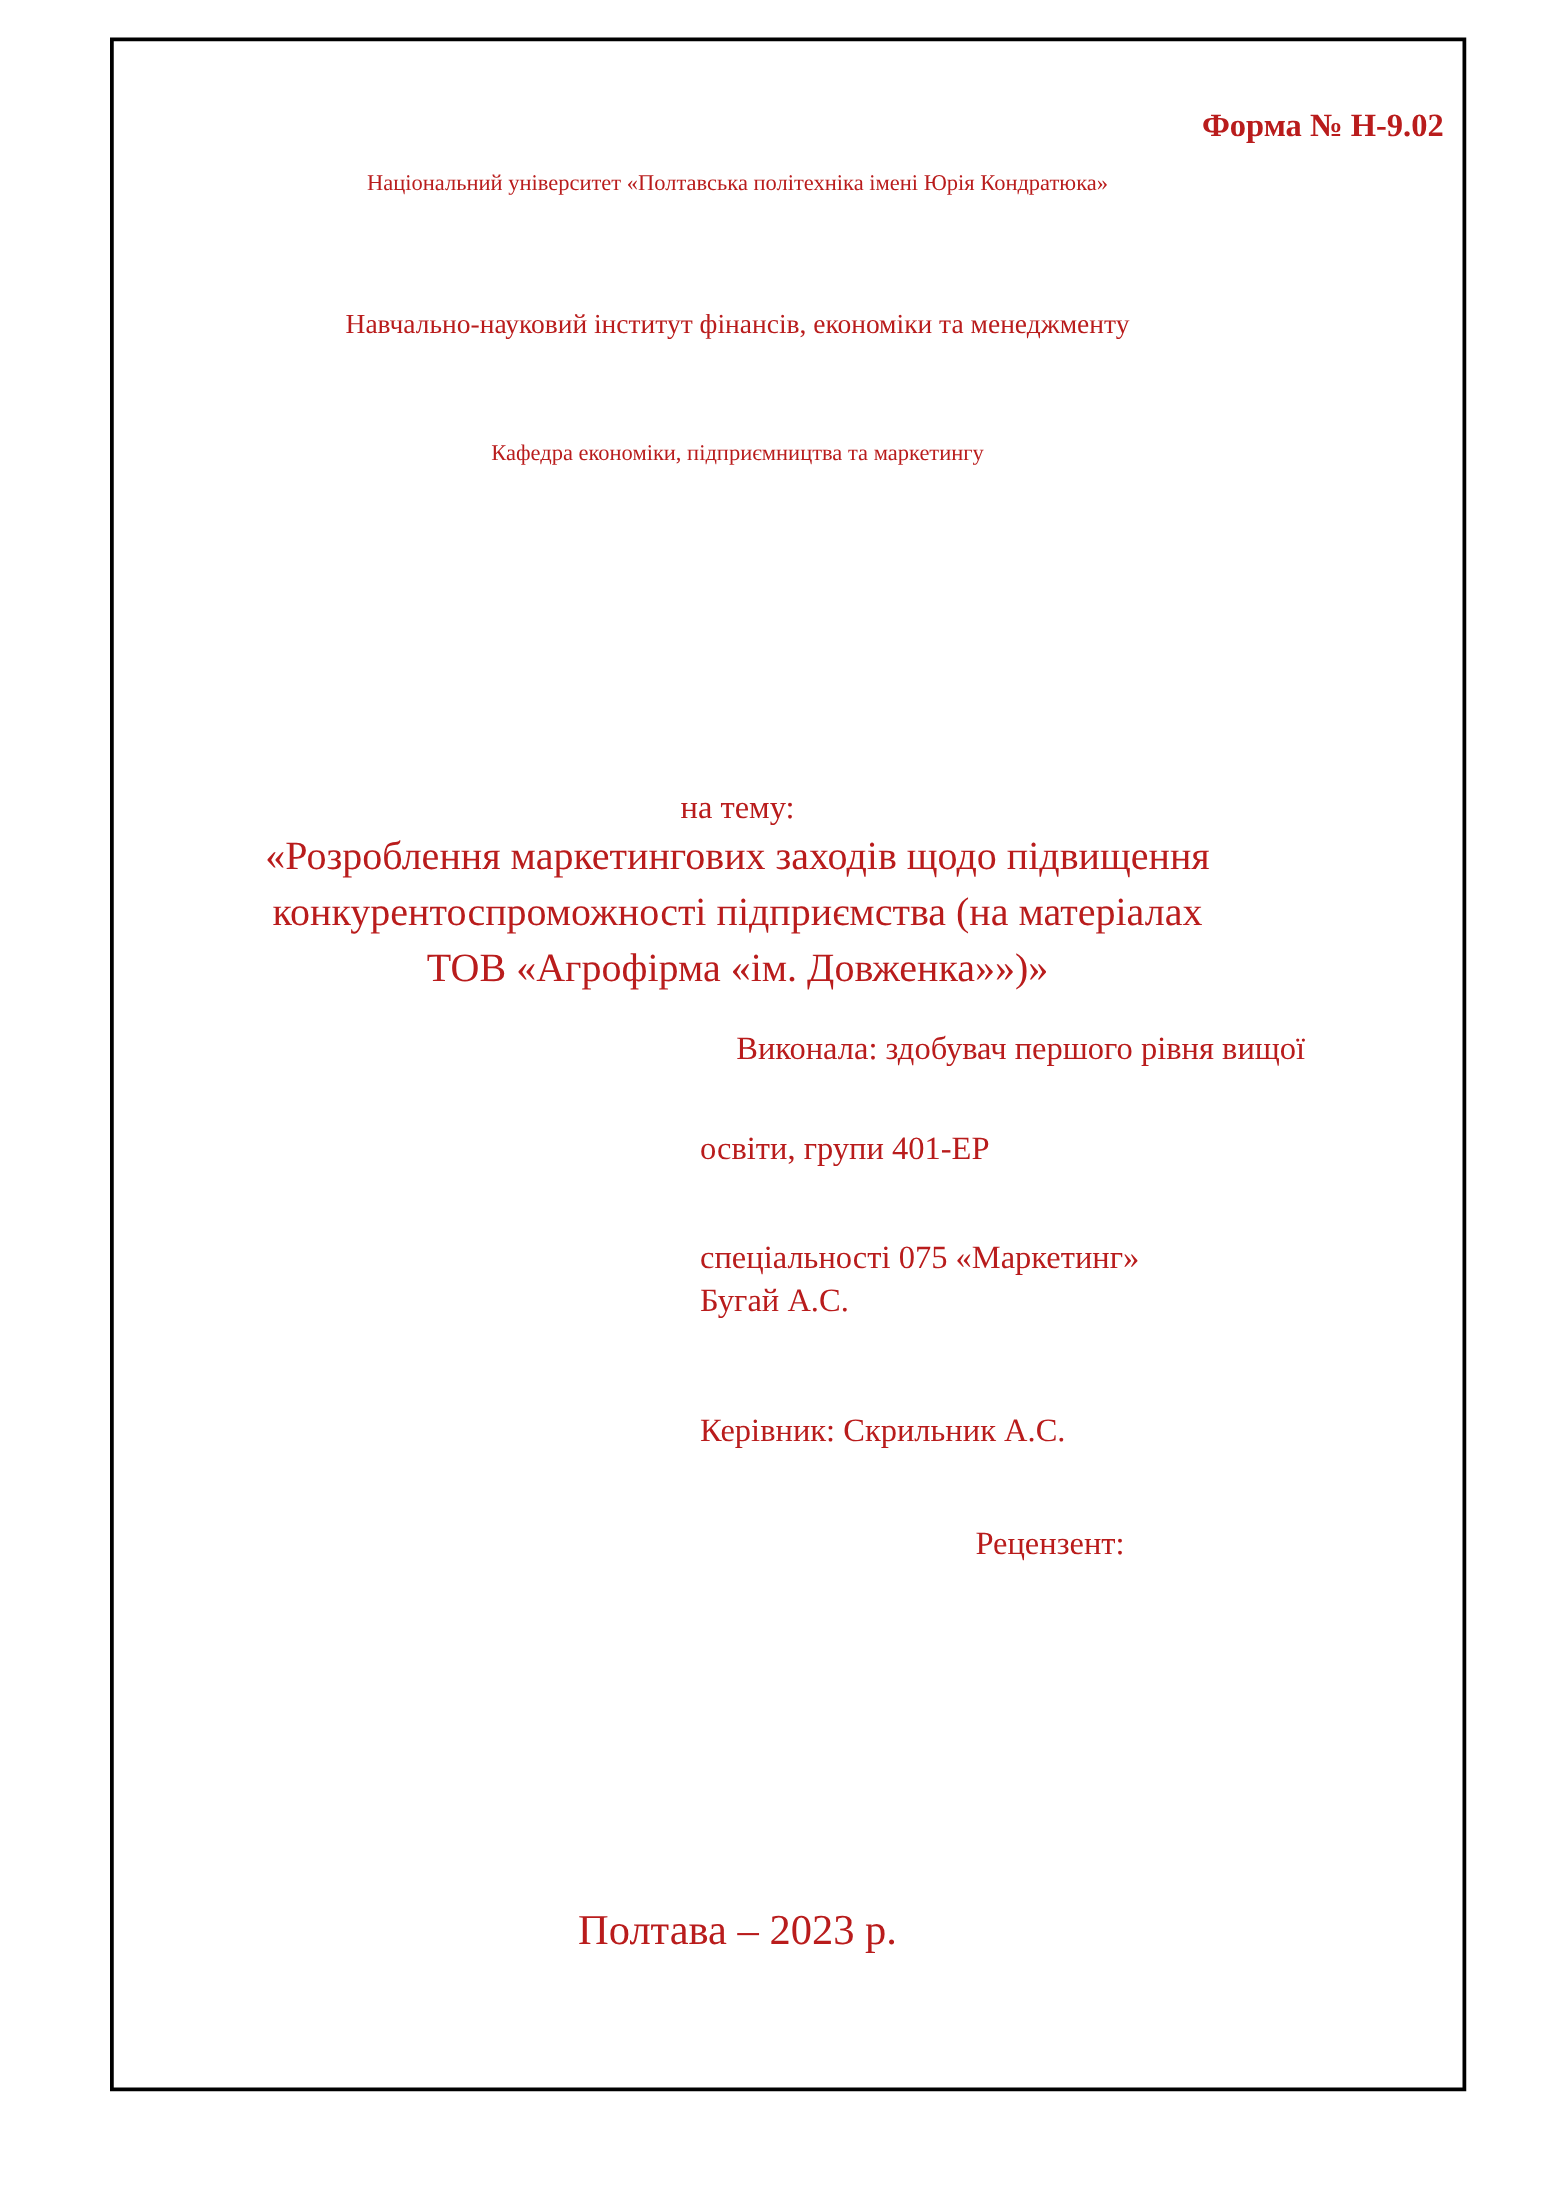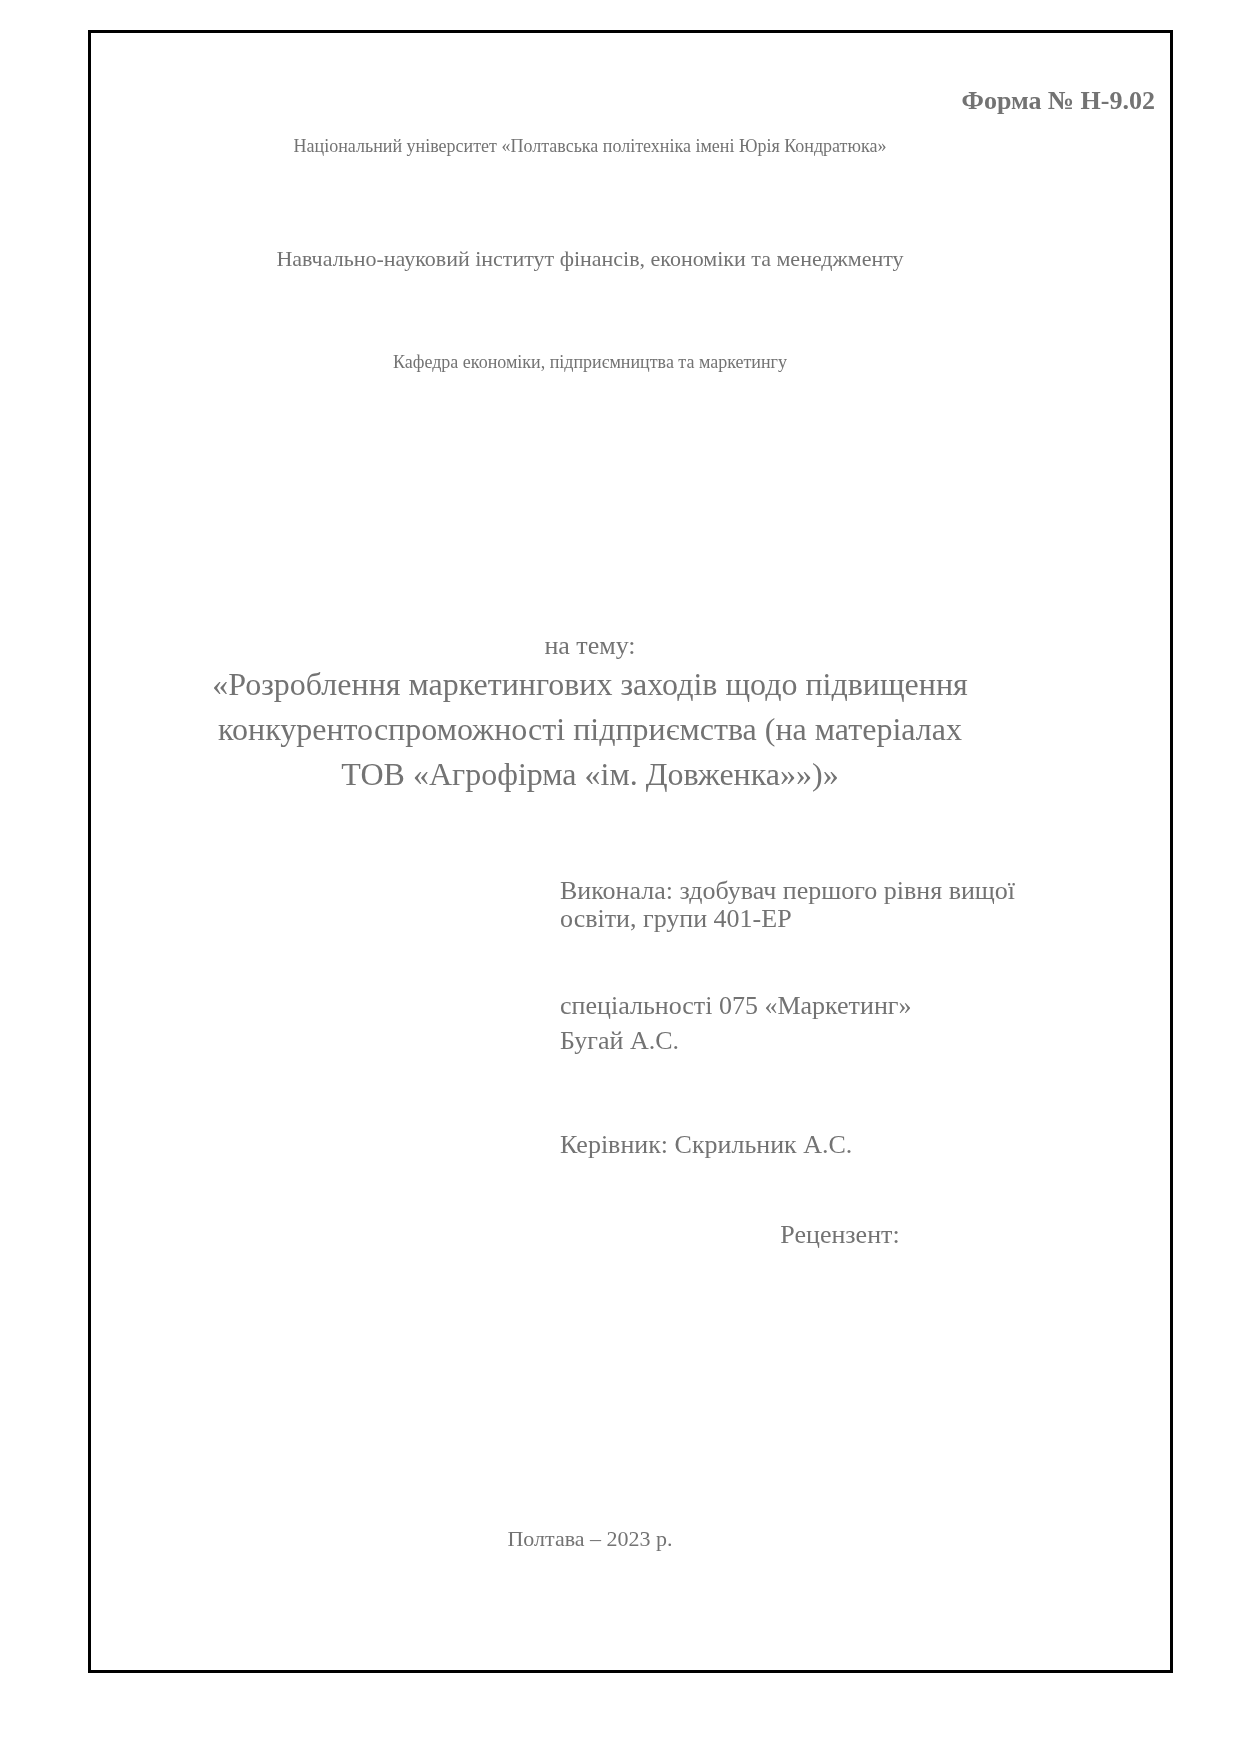--- a/index.html
+++ b/index.html
@@ -6,21 +6,21 @@
     margin: 0;
     padding: 0;
     background: #ffffff;
   }
   .page {
     position: relative;
     width: 1240px;
     height: 1754px;
     background: #ffffff;
     font-family: "Liberation Serif", "DejaVu Serif", serif;
-    color: #737373;
+    color: #b91c1c;
     overflow: hidden;
   }
   .frame {
     position: absolute;
     left: 88px;
     top: 30px;
     width: 1079px;
     height: 1637px;
     border: 3px solid #000000;
   }
@@ -53,27 +53,27 @@
     font-size: 32px;
     font-weight: normal;
     line-height: 45px;
   }
   .right-block-line {
     left: 560px;
     width: 560px;
     text-align: left;
     font-size: 26px;
   }
-  .performer-1 { top: 876px; }
+  .performer-1 { top: 824px; margin-left: 29px; }
   .performer-2 { top: 904px; }
   .specialty   { top: 991px; }
   .performer-name { top: 1026px; }
   .supervisor  { top: 1130px; }
   .reviewer    { top: 1220px; text-align: center; }
-  .footer-line { top: 1526px; font-size: 22px; }
+  .footer-line { top: 1526px; font-size: 34px; }
 </style>
 </head>
 <body>
 
 <div class="page">
 
   <div class="frame"></div>
 
   <div class="abs form-number">Форма № Н-9.02</div>
 

